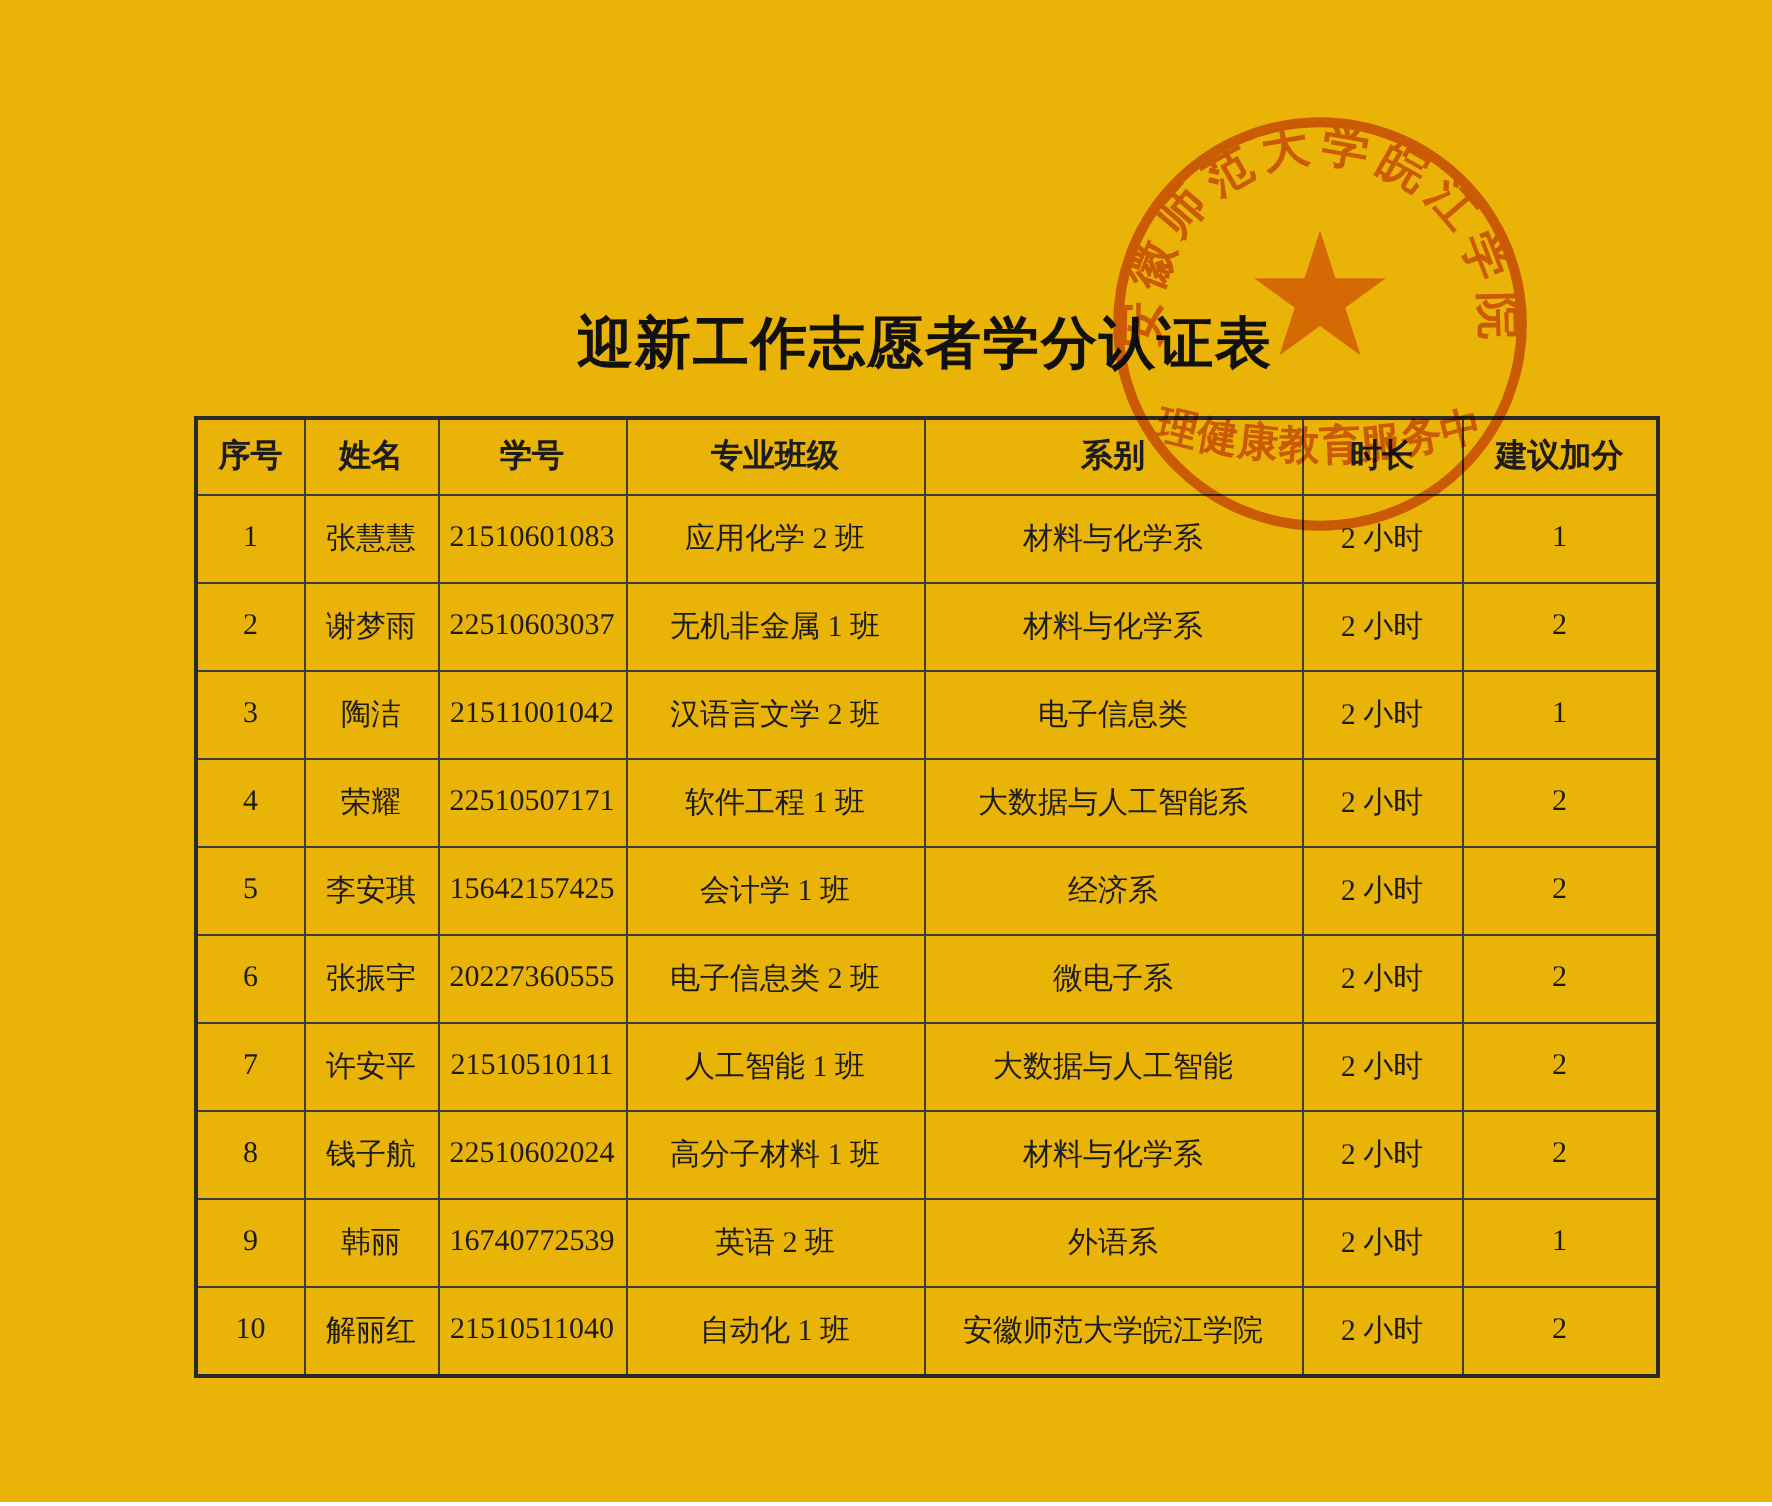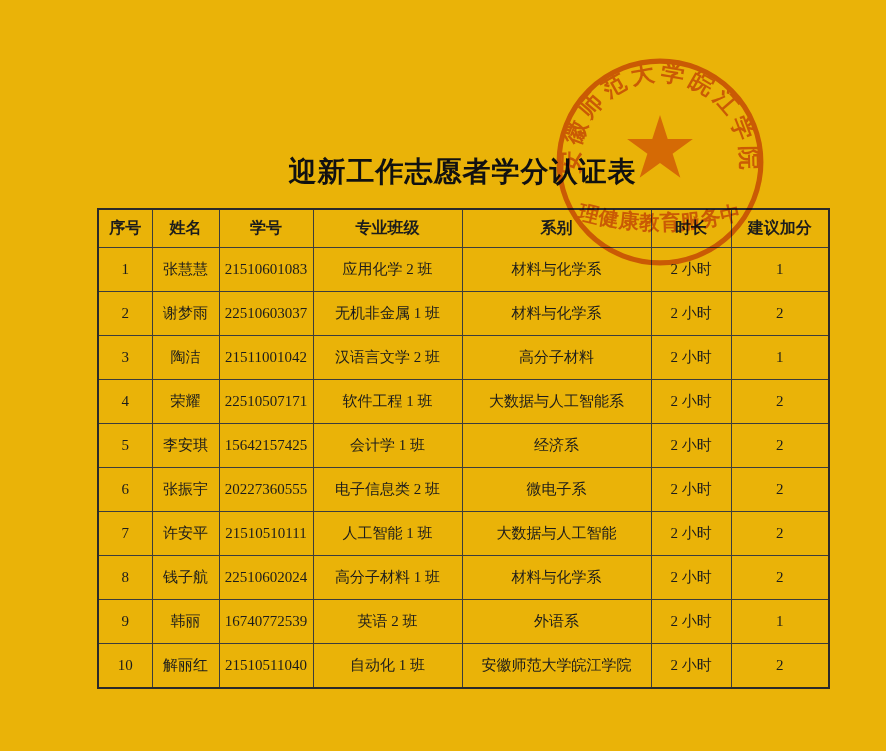--- a/index.html
+++ b/index.html
@@ -106,21 +106,21 @@
           <td>无机非金属 1 班</td>
           <td>材料与化学系</td>
           <td>2 小时</td>
           <td>2</td>
         </tr>
         <tr>
           <td>3</td>
           <td>陶洁</td>
           <td>21511001042</td>
           <td>汉语言文学 2 班</td>
-          <td>高分子材料</td>
+          <td>电子信息类</td>
           <td>2 小时</td>
           <td>1</td>
         </tr>
         <tr>
           <td>4</td>
           <td>荣耀</td>
           <td>22510507171</td>
           <td>软件工程 1 班</td>
           <td>大数据与人工智能系</td>
           <td>2 小时</td>

